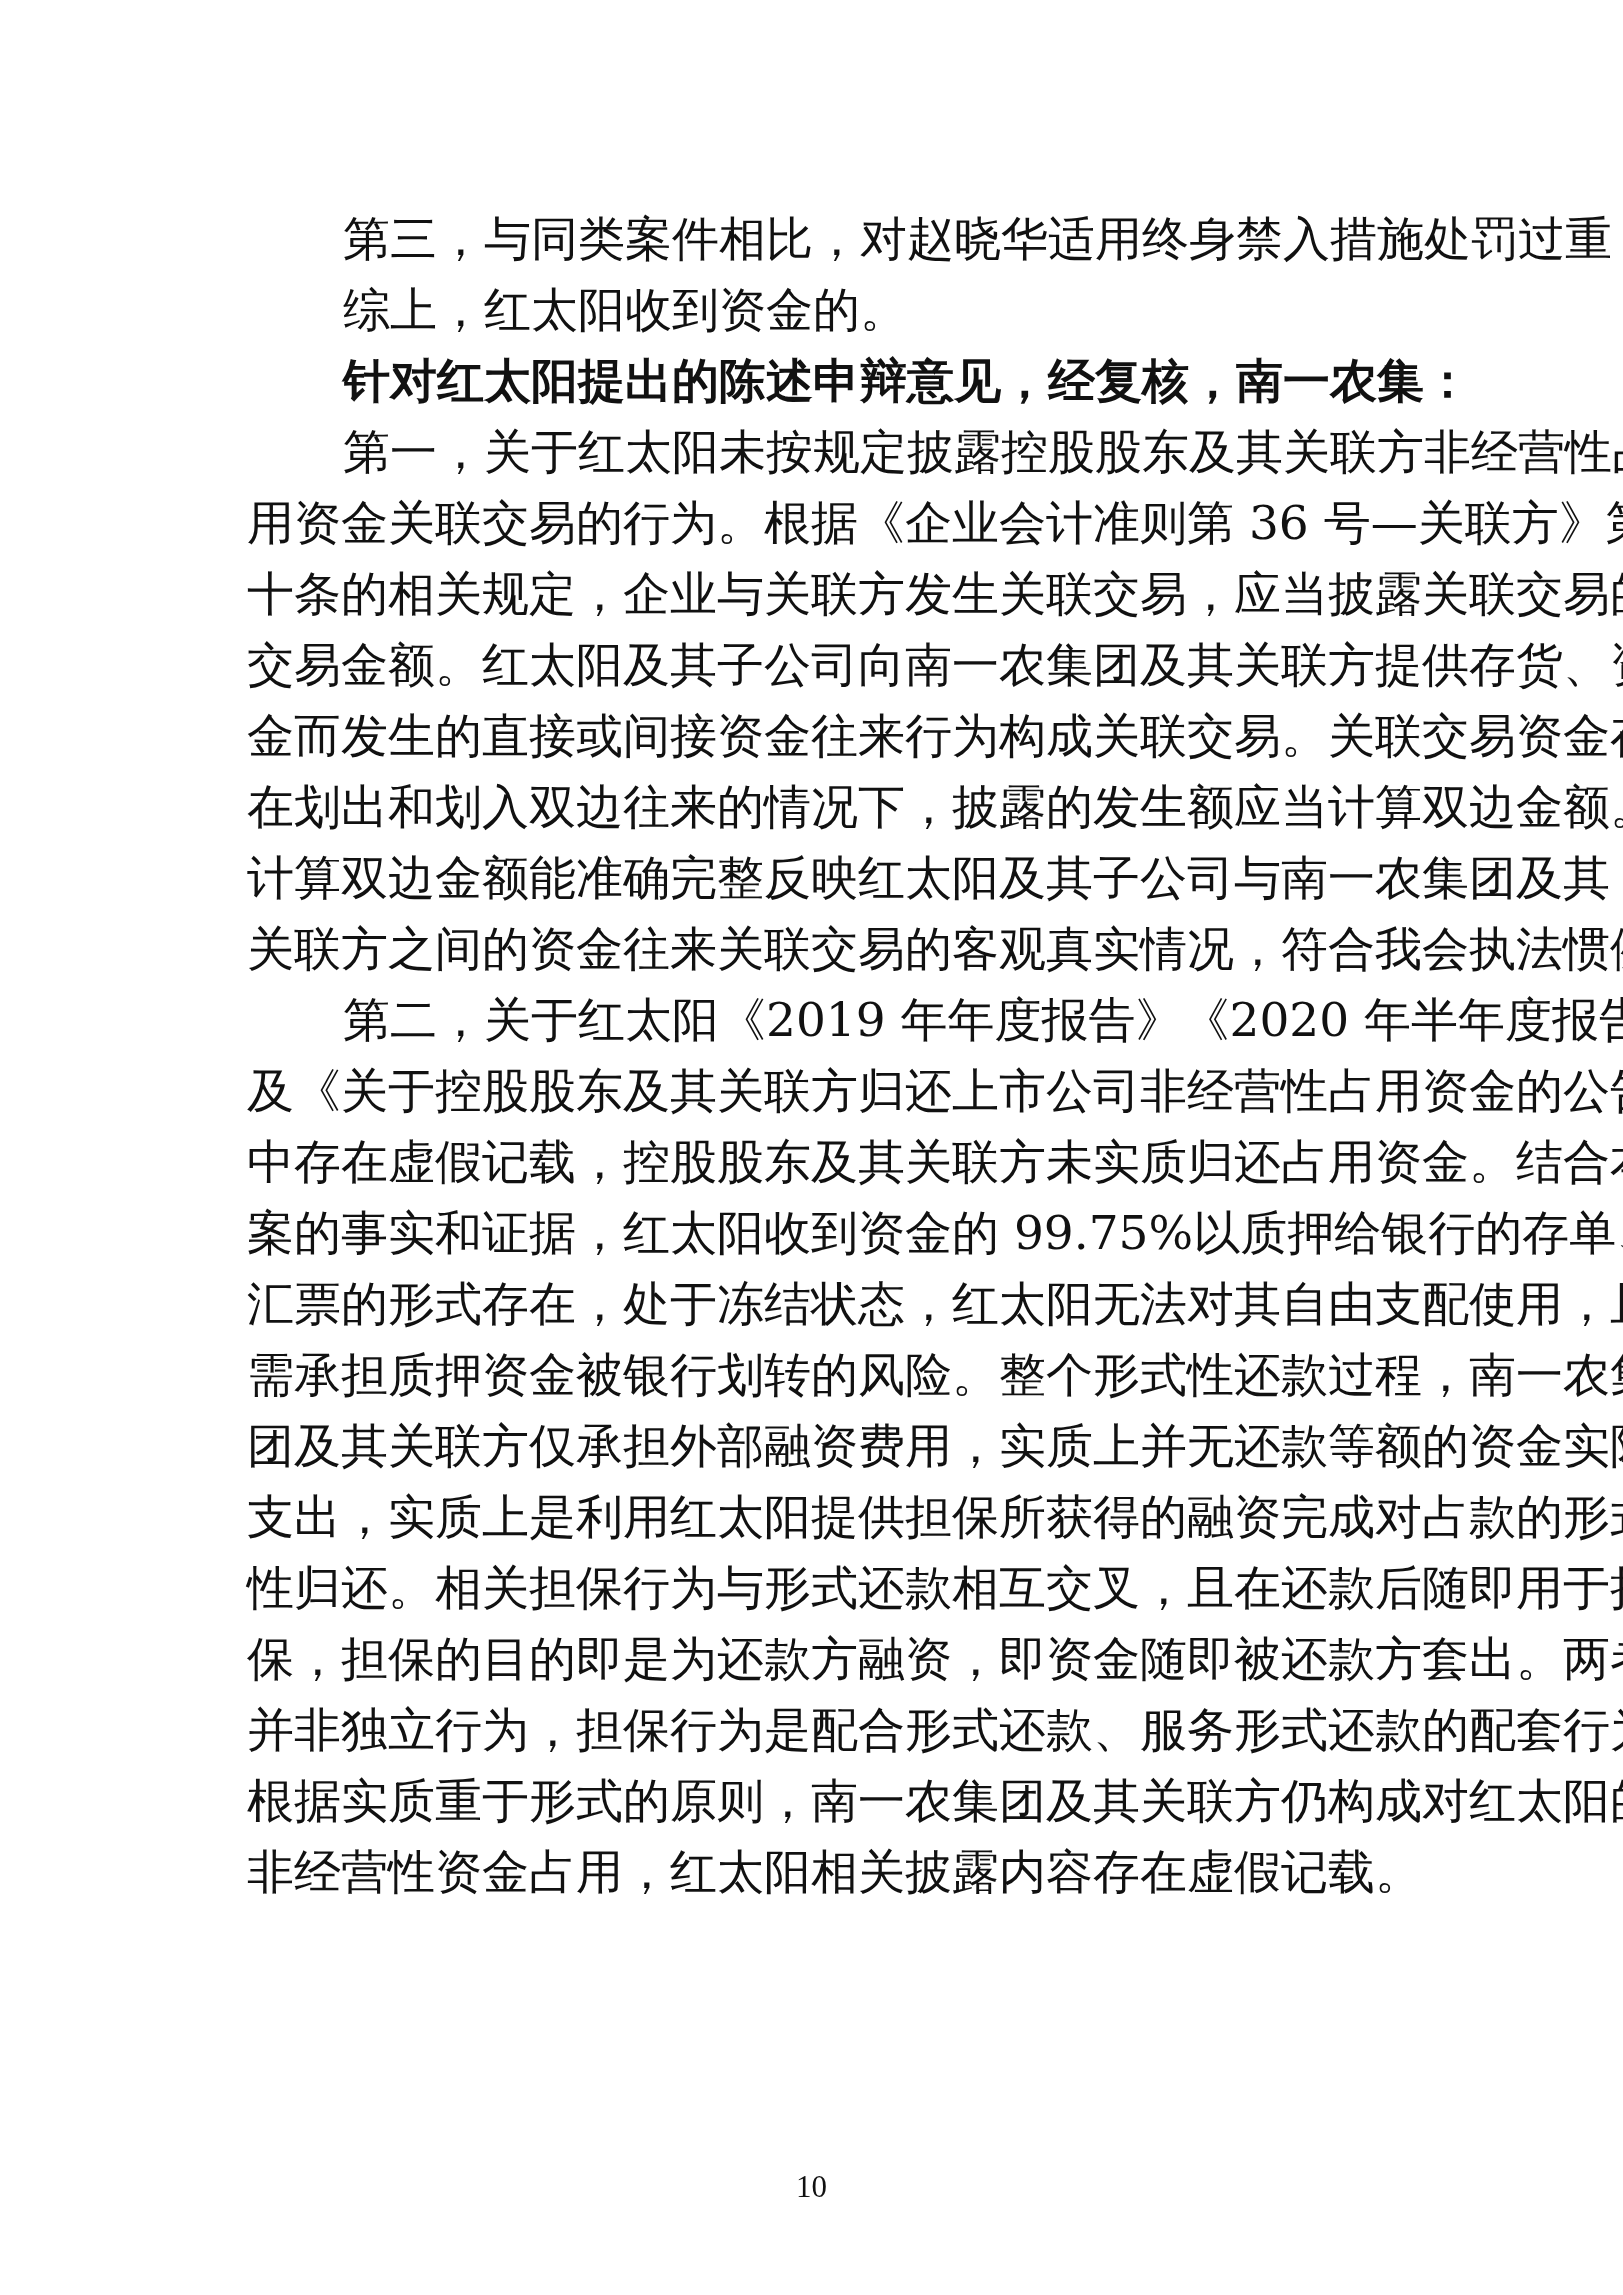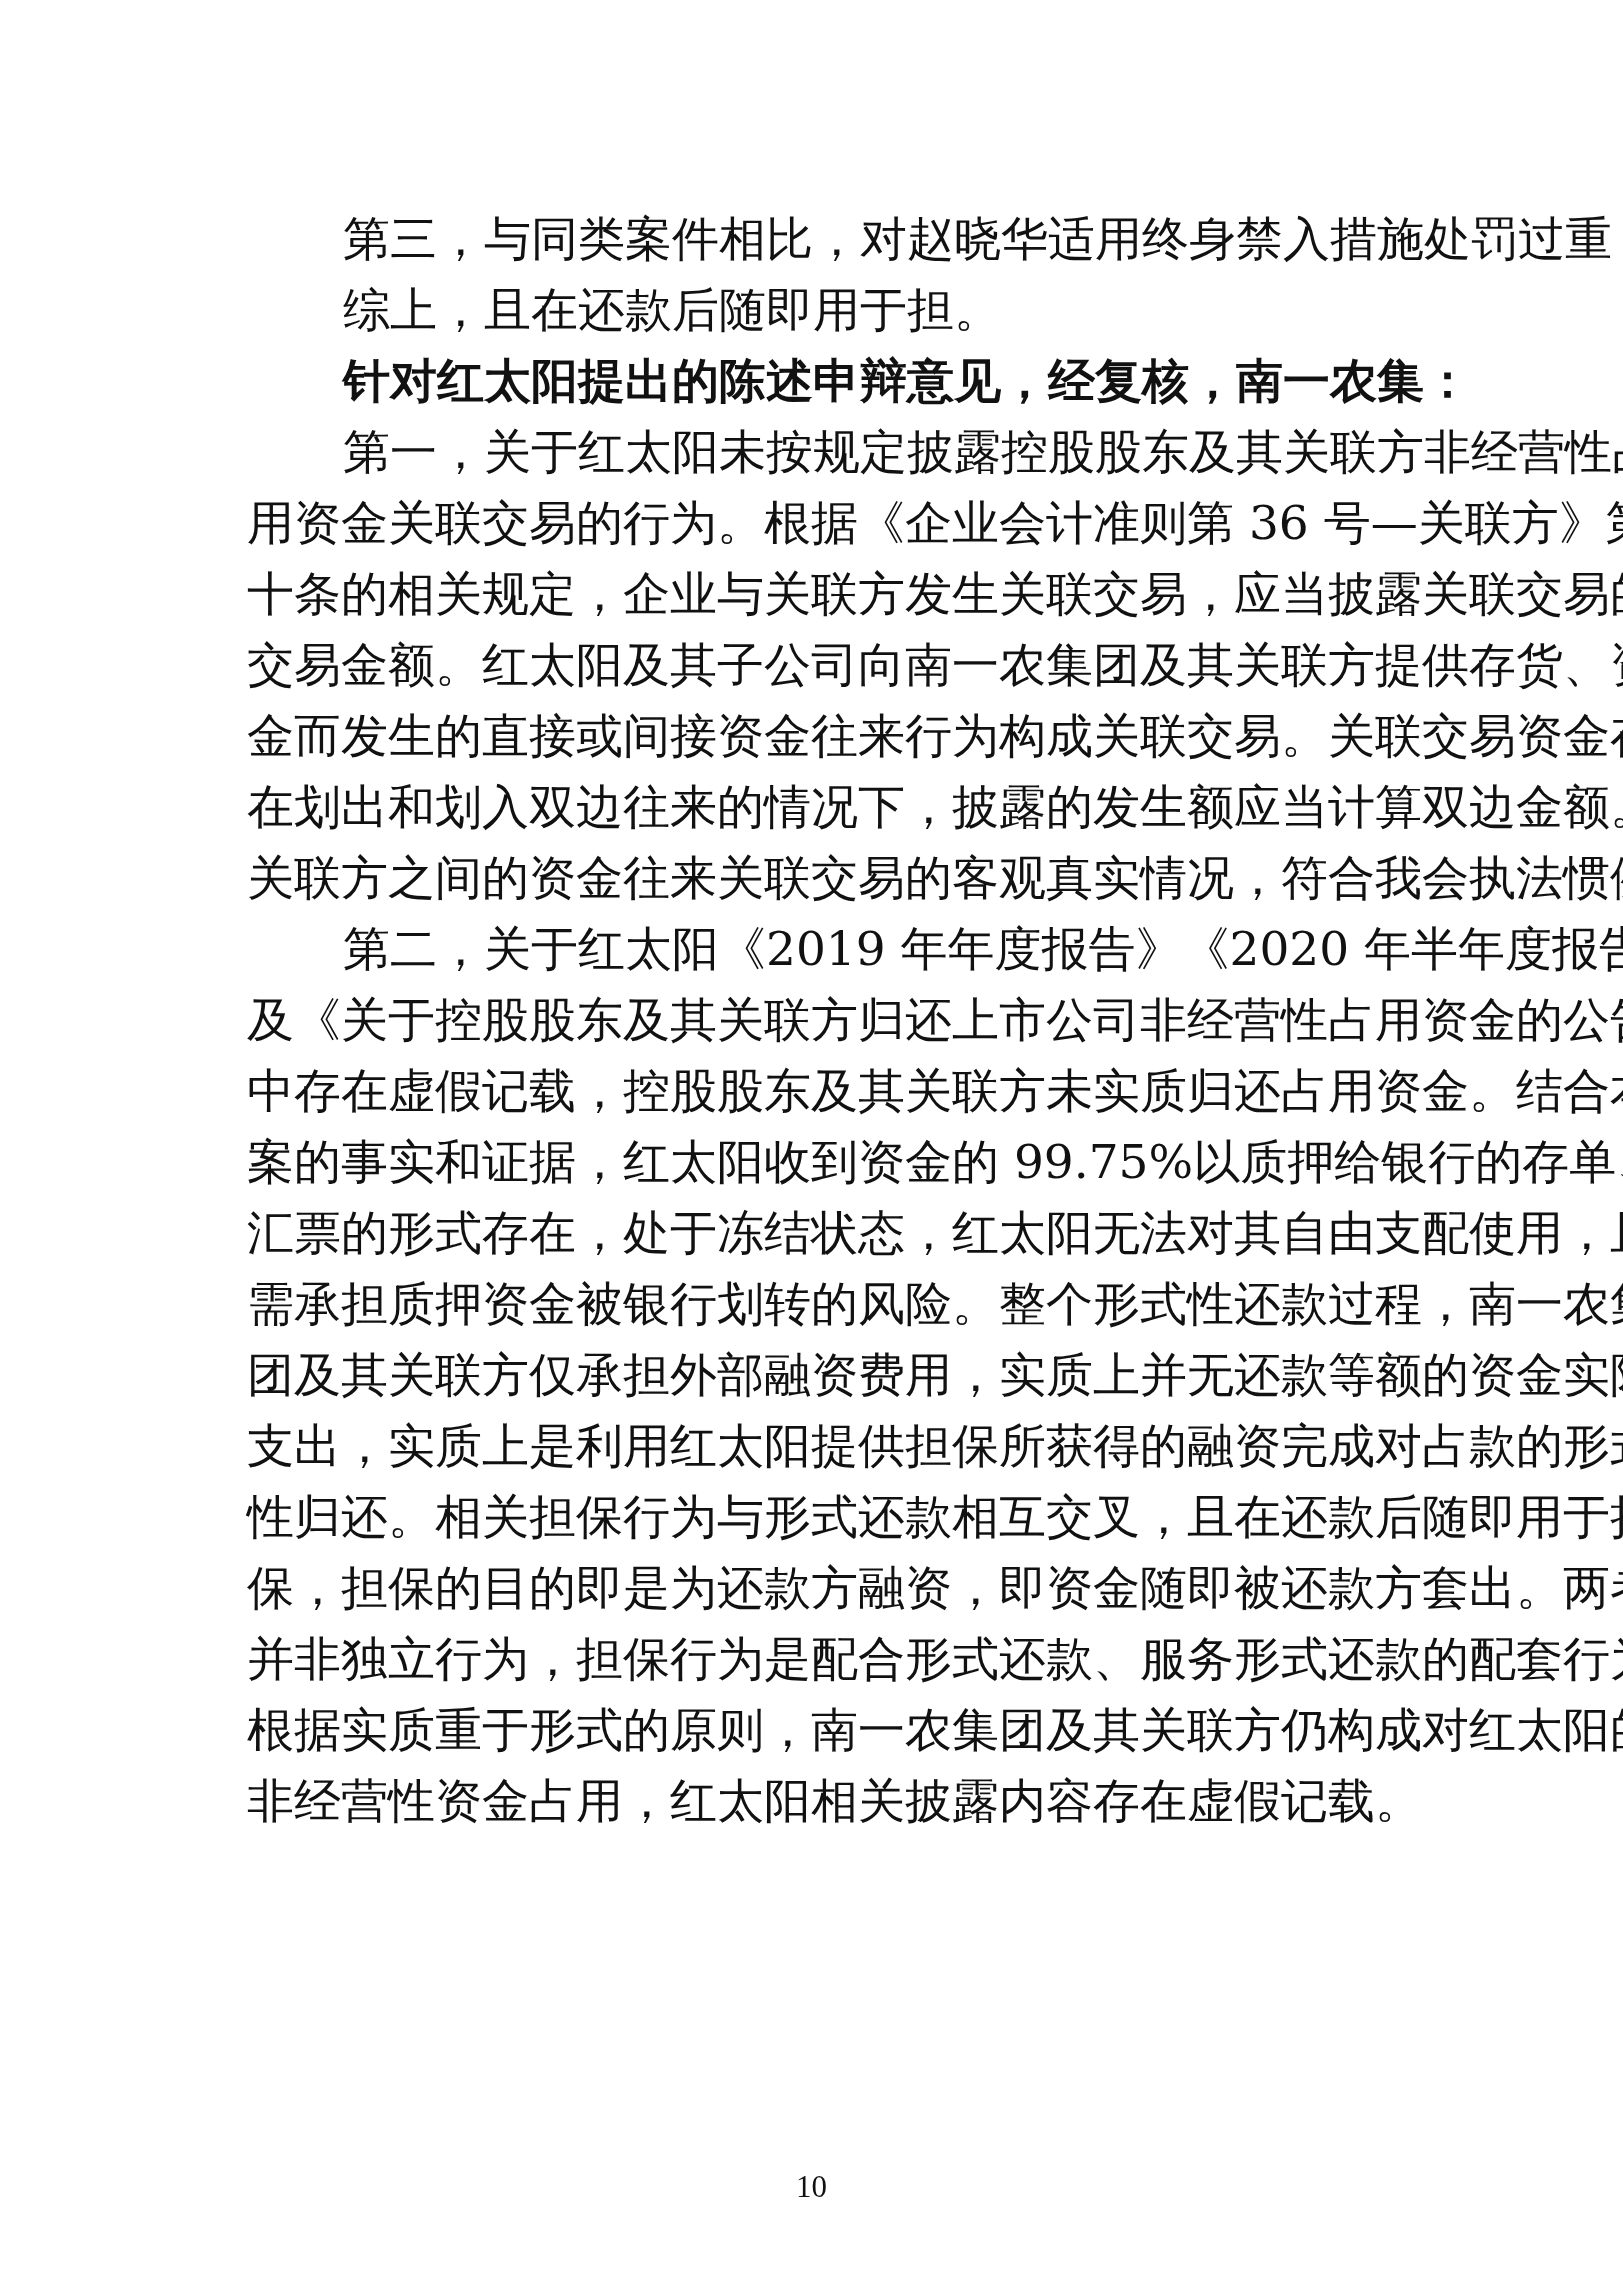--- a/index.html
+++ b/index.html
@@ -34,28 +34,29 @@
     font-family: "Liberation Serif", "DejaVu Serif", serif;
     font-size: 31px;
     color: #111111;
   }
 </style>
 </head>
 <body>
 
 <div class="page">
   <span class="line indent">第三，与同类案件相比，对赵晓华适用终身禁入措施处罚过重，</span>
-  <span class="line indent last">综上，且在还款后随即用于担。</span>
+  <span class="line indent last">综上，红太阳收到资金的。</span>
   <span class="line indent last bold">针对红太阳提出的陈述申辩意见，经复核，南一农集：</span>
   <span class="line indent">第一，关于红太阳未按规定披露控股股东及其关联方非经营性占</span>
   <span class="line">用资金关联交易的行为。根据《企业会计准则第 36 号—关联方》第</span>
   <span class="line">十条的相关规定，企业与关联方发生关联交易，应当披露关联交易的</span>
   <span class="line">交易金额。红太阳及其子公司向南一农集团及其关联方提供存货、资</span>
   <span class="line">金而发生的直接或间接资金往来行为构成关联交易。关联交易资金存</span>
   <span class="line">在划出和划入双边往来的情况下，披露的发生额应当计算双边金额。</span>
+  <span class="line">计算双边金额能准确完整反映红太阳及其子公司与南一农集团及其</span>
   <span class="line">关联方之间的资金往来关联交易的客观真实情况，符合我会执法惯例。</span>
   <span class="line indent">第二，关于红太阳《2019 年年度报告》《2020 年半年度报告》</span>
   <span class="line">及《关于控股股东及其关联方归还上市公司非经营性占用资金的公告》</span>
   <span class="line">中存在虚假记载，控股股东及其关联方未实质归还占用资金。结合本</span>
   <span class="line">案的事实和证据，红太阳收到资金的 99.75%以质押给银行的存单、</span>
   <span class="line">汇票的形式存在，处于冻结状态，红太阳无法对其自由支配使用，且</span>
   <span class="line">需承担质押资金被银行划转的风险。整个形式性还款过程，南一农集</span>
   <span class="line">团及其关联方仅承担外部融资费用，实质上并无还款等额的资金实际</span>
   <span class="line">支出，实质上是利用红太阳提供担保所获得的融资完成对占款的形式</span>
   <span class="line">性归还。相关担保行为与形式还款相互交叉，且在还款后随即用于担</span>

